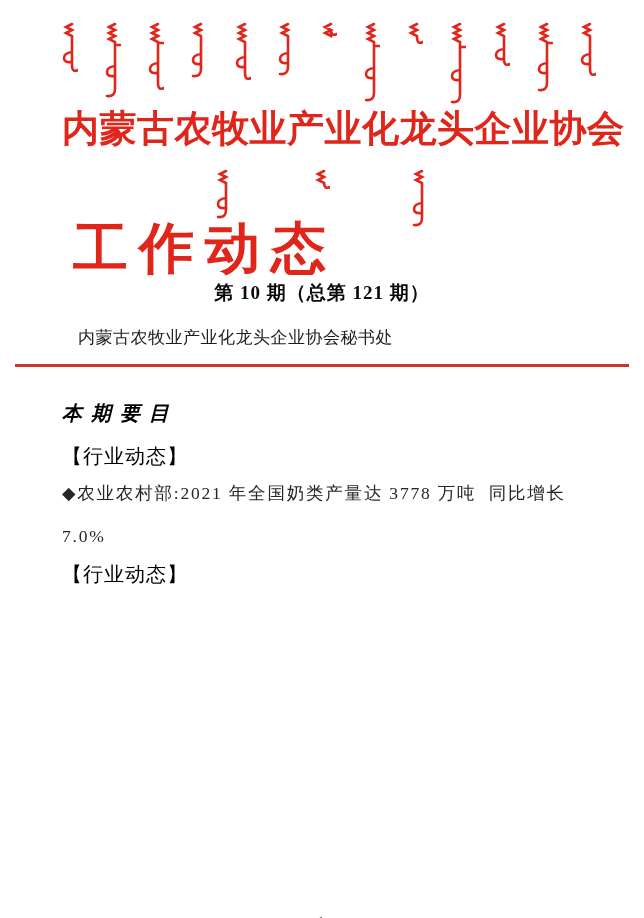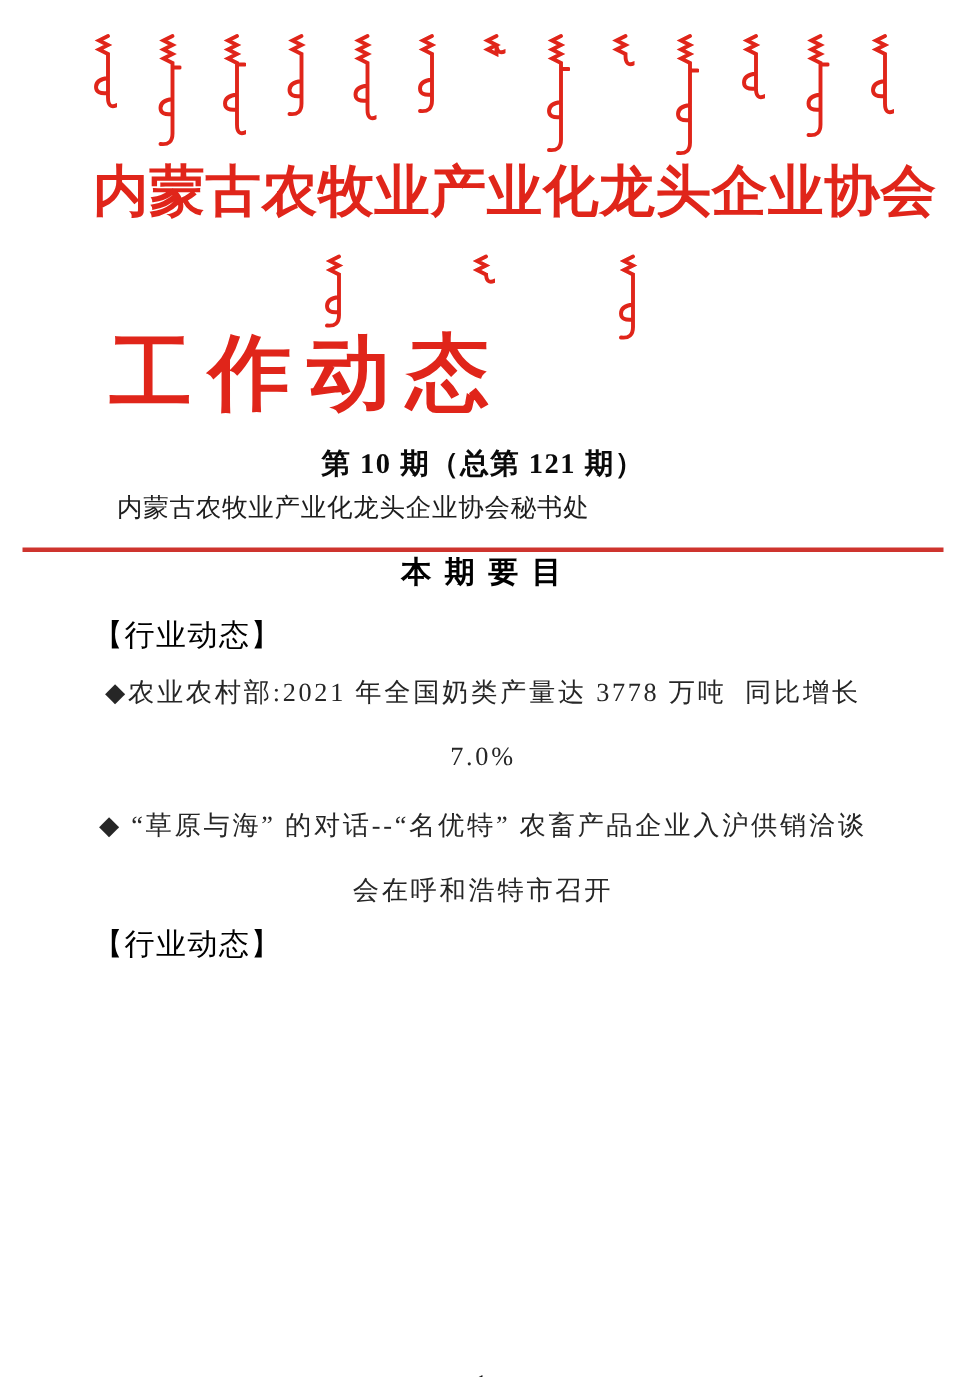--- a/index.html
+++ b/index.html
@@ -24,50 +24,50 @@
     color:#e0251a;line-height:1.22;
   }
   
   .bulletin-title{
     margin:-6px 0 0;text-align:left;white-space:nowrap;
     font-size:55px;font-weight:900;letter-spacing:11px;text-indent:11px;
     color:#e0251a;line-height:1.1;
   }
   
   .issue{
-    margin-top:16px;text-align:center;
+    margin-top:0;text-align:center;
     font-size:19px;font-weight:bold;letter-spacing:1px;color:#0a0a0a;
   }
   
   .meta-row{
-    margin-top:5px;display:flex;justify-content:space-between;
+    margin-top:20px;display:flex;justify-content:space-between;
     font-size:17px;color:#1d1d1d;
     padding:0 18px 0 16px;letter-spacing:0.5px;
   }
   
   .red-rule{
     border:none;border-top:3px solid #ce342e;
     margin:15px -47px 0 -47px;height:0;
   }
   
   .contents-title{
-    text-align:center;
-    font-size:20px;font-weight:bold;letter-spacing:2px;color:#000;
+    margin-top:33px;text-align:left;
+    font-size:20px;font-weight:bold;letter-spacing:2px;color:#000;font-style:italic;
   }
   
   .section-heading{
     font-family:"Liberation Sans","DejaVu Sans",sans-serif;
     font-size:20px;font-weight:normal;color:#000;
     margin:16px 0 0;letter-spacing:1px;line-height:1.3;
   }
   .section-heading.tight{margin-top:2px;}
   .toc-item{
     margin:0;font-size:17.5px;line-height:43px;
     letter-spacing:1.8px;color:#262626;
-    white-space:pre-wrap;text-align:center;
+    white-space:pre-wrap;text-align:left;
   }
   .items{margin-top:3px;}
   
   .page-number{
     position:absolute;left:0;right:0;bottom:11px;
     text-align:center;font-size:13px;letter-spacing:2px;color:#111;
   }
 </style>
 </head>
 <body>
@@ -144,21 +144,20 @@
 
   <div>
     <div class="section-heading">【行业动态】</div>
     <div class="items">
       <p class="toc-item">◆农业农村部:2021 年全国奶类产量达 3778 万吨  同比增长 7.0%</p>
     </div>
   </div>
 
   <div>
     <div class="items">
-      <p class="toc-item">◆ “草原与海” 的对话--“名优特” 农畜产品企业入沪供销洽谈会在呼和浩特市召开</p>
     </div>
   </div>
 
   <div>
     <div class="section-heading tight">【行业动态】</div>
   </div>
 
   <div class="page-number">- 1 -</div>
 
 </div>

